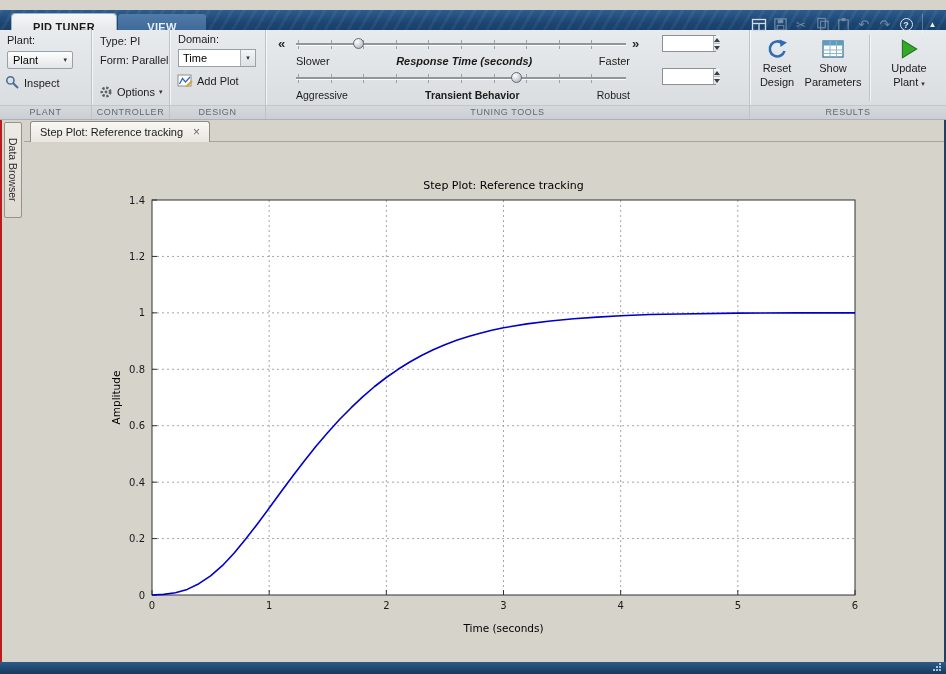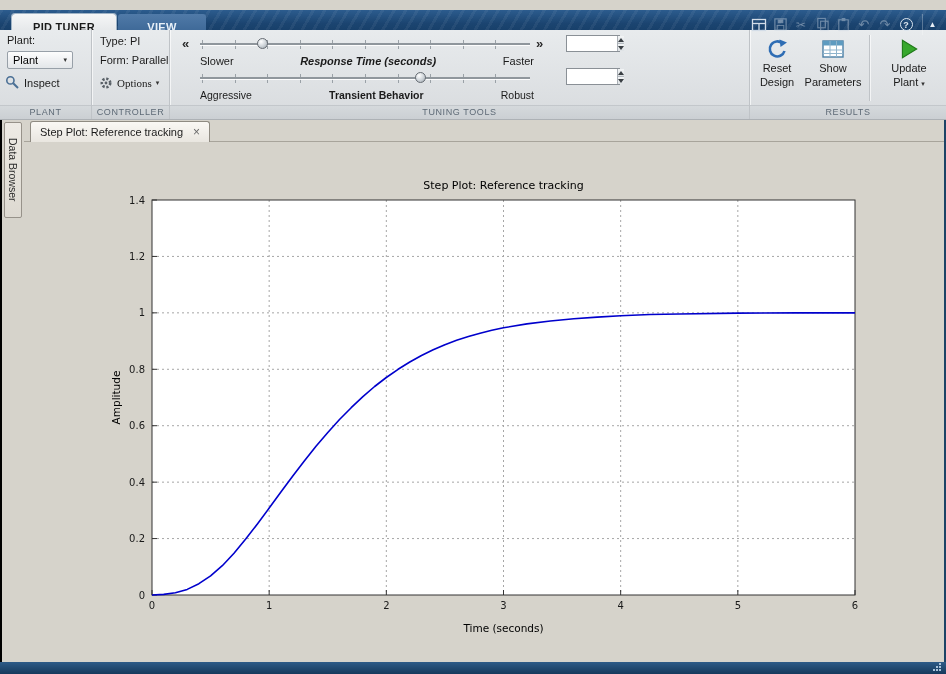--- a/index.html
+++ b/index.html
@@ -66,21 +66,21 @@
   .tri-dn { width:0; height:0; border-left:3px solid transparent; border-right:3px solid transparent; border-top:4px solid #3a3f44; }
 
   
   .big-btn { position:absolute; top:3px; height:70px; display:flex; flex-direction:column; align-items:center;
     padding-top:5px; gap:2px; font-size:11px; color:#1b1b1b; text-align:center; border-radius:3px; }
   .big-btn .ln { line-height:12px; white-space:nowrap; }
   .vdiv { position:absolute; top:5px; bottom:18px; width:1px; background:#bfc3c7; box-shadow:1px 0 0 rgba(255,255,255,.65); }
 
   
   .main { position:absolute; top:120px; left:0; width:946px; height:542px; background:#d6d3cb;
-    border-left:2px solid #000000; border-right:2px solid #1c4366; }
+    border-left:2px solid #b91c1c; border-right:2px solid #1c4366; }
   .side-strip { position:absolute; left:0; top:0; width:22px; height:100%; }
   .db-tab { position:absolute; left:2px; top:2px; width:18px; height:96px; background:linear-gradient(#eeebe5,#ddd9d1);
     border:1px solid #97928a; border-radius:2px; display:grid; place-items:center; }
   .db-tab span { writing-mode:vertical-lr; font-size:10.5px; color:#2e2e2e; white-space:nowrap; }
   .doc-tabbar { position:absolute; left:22px; right:0; top:0; height:22px; border-bottom:1px solid #a8a49b; }
   .doc-tab { position:absolute; left:6px; top:1px; height:21px; background:linear-gradient(#faf8f4,#e9e6e0);
     border:1px solid #8f8b82; border-bottom:none; border-radius:3px 3px 0 0; display:flex; align-items:center;
     gap:10px; padding:0 9px; font-size:11px; color:#1b1b1b; white-space:nowrap; }
   .close-x { font-size:12px; color:#6a6a6a; line-height:10px; }
   .plot-wrap { position:absolute; left:0; top:22px; width:942px; height:508px; }
@@ -172,31 +172,49 @@
 
     <div class="section sec-controller">
       <div class="fld" style="left:8px; top:5px;">
         <span>Type:</span>
         <span>PI</span>
       </div>
       <div class="fld" style="left:8px; top:24px;">
         <span>Form:</span>
         <span>Parallel</span>
       </div>
-      <div class="flat-btn" style="left:7px; top:46px;font-family:Liberation Serif, serif;">
+      <div class="flat-btn" style="left:7px; top:55px;">
         <svg width="14" height="14" viewBox="0 0 14 14">
           <circle cx="7" cy="7" r="4.2" fill="none" stroke="#5a6168" stroke-width="2.6" stroke-dasharray="2.2 1.7"></circle>
           <circle cx="7" cy="7" r="1.4" fill="#5a6168"></circle>
         </svg>
         <span>Options</span>
         <span class="caret">▾</span>
       </div>
       <div class="sec-label">CONTROLLER</div>
     </div>
 
+    <div class="section sec-design">
+      <div class="fld" style="left:8px; top:3px;">Domain:</div>
+      <div class="combo">
+        <span class="val">Time</span>
+        <span class="arr">
+            <span class="caret">▾</span>
+          </span>
+      </div>
+      <div class="flat-btn" style="left:7px; top:44px;">
+        <svg width="16" height="14" viewBox="0 0 16 14">
+          <rect x="1" y="1" width="13" height="11" fill="#ffffff" stroke="#8a9096"></rect>
+          <polyline points="2.5,10 5.5,4.5 8.5,8 13,3" fill="none" stroke="#2e6db4" stroke-width="1.3"></polyline>
+          <line x1="9.5" y1="12.5" x2="15" y2="7" stroke="#e0a030" stroke-width="2.2"></line>
+        </svg>
+        <span>Add Plot</span>
+      </div>
+      <div class="sec-label">DESIGN</div>
+    </div>
 
     <div class="section sec-tuning">
       <div class="chev" style="left:12px; top:7px;">
         <span>«</span>
       </div>
       <div class="slider" style="top:7px;">
         <div class="track-ticks"></div>
         <div class="track-line"></div>
         <div class="thumb" id="thumb1" style="left: calc(19% - 6px);"></div>
       </div>

